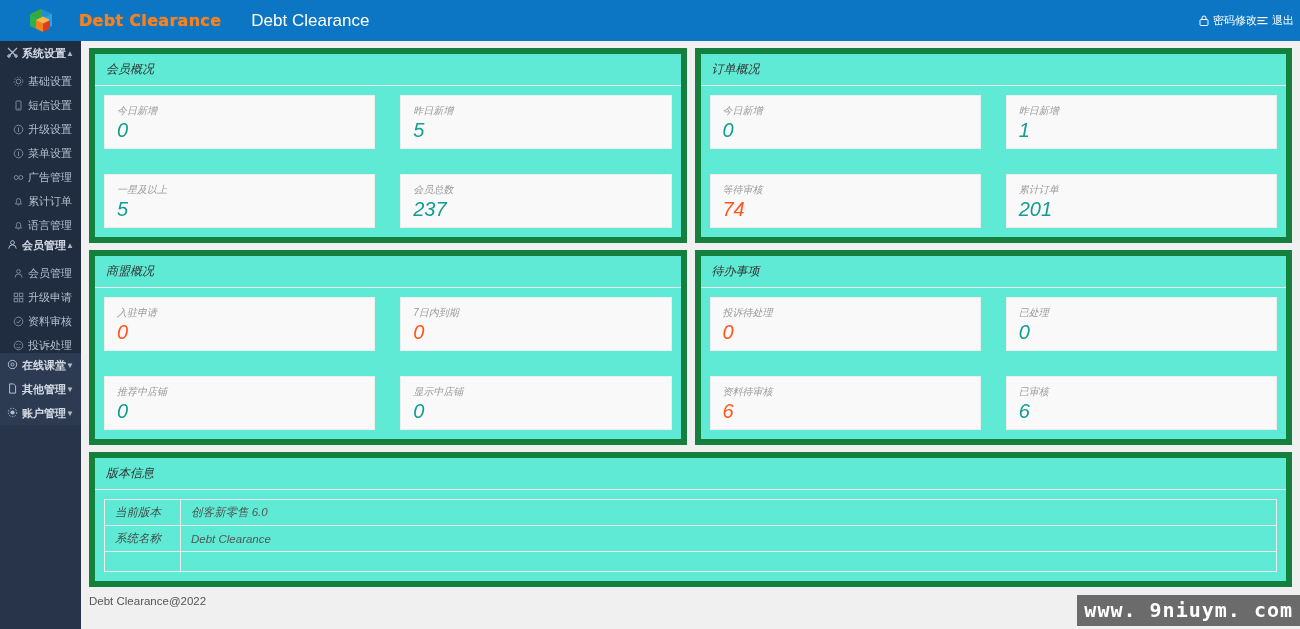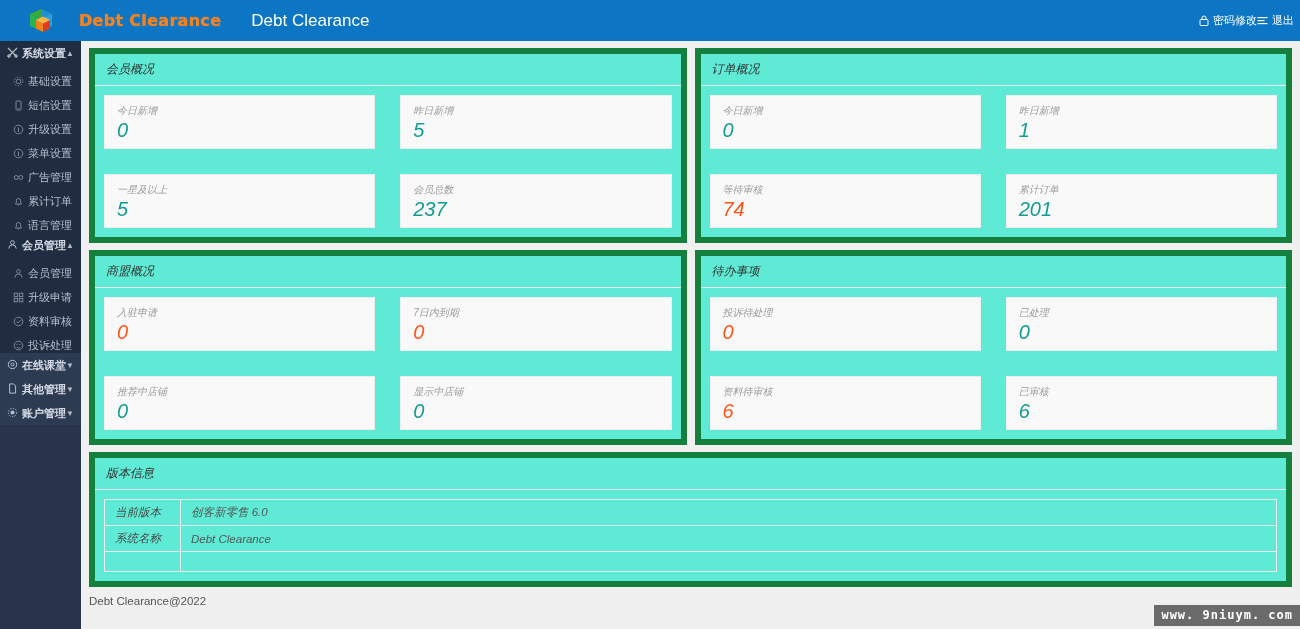--- a/index.html
+++ b/index.html
@@ -162,21 +162,21 @@
     font-size: 11.5px;
     color: #555555;
     background: #f0f0f0;
   }
   .watermark {
     position: absolute;
     right: 0; bottom: 3px;
     background: #6b6b6b;
     color: #ffffff;
     font-family: "DejaVu Sans Mono", monospace;
-    font-size: 12px;
+    font-size: 20px;
     font-weight: bold;
     letter-spacing: 1px;
     padding: 3px 7px 4px 7px;
     white-space: nowrap;
   }
 </style>
 </head>
 <body>
 
 <div class="header">

